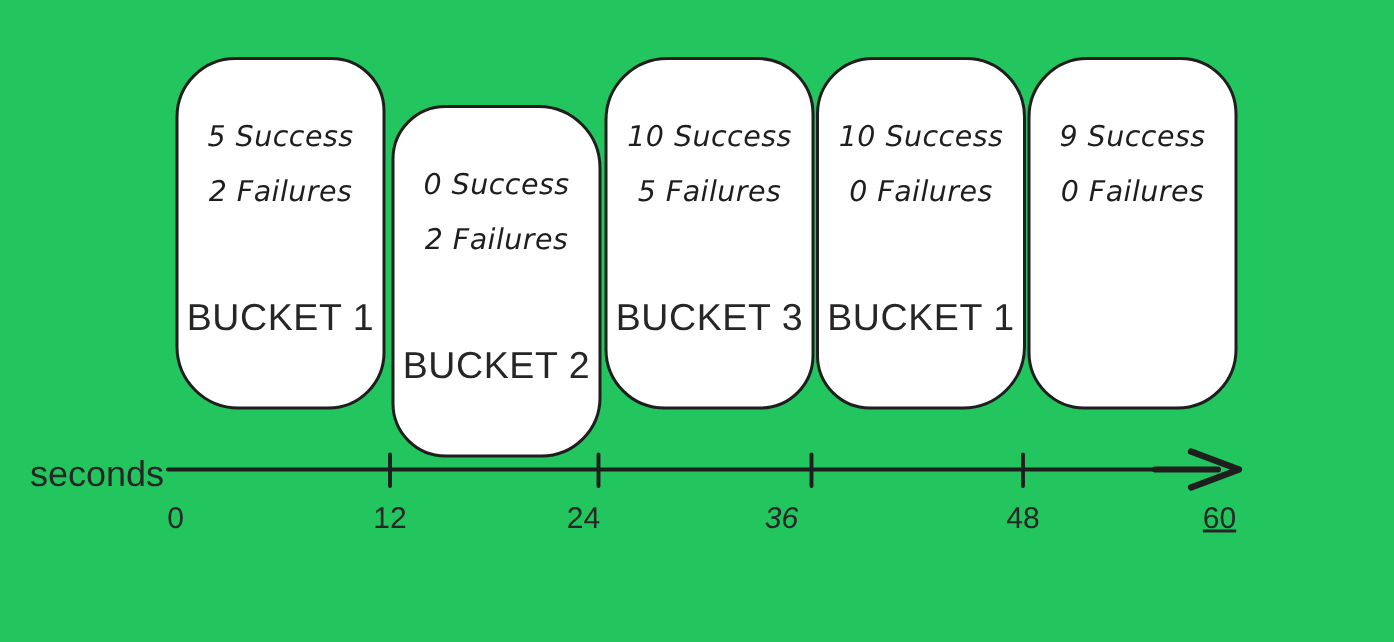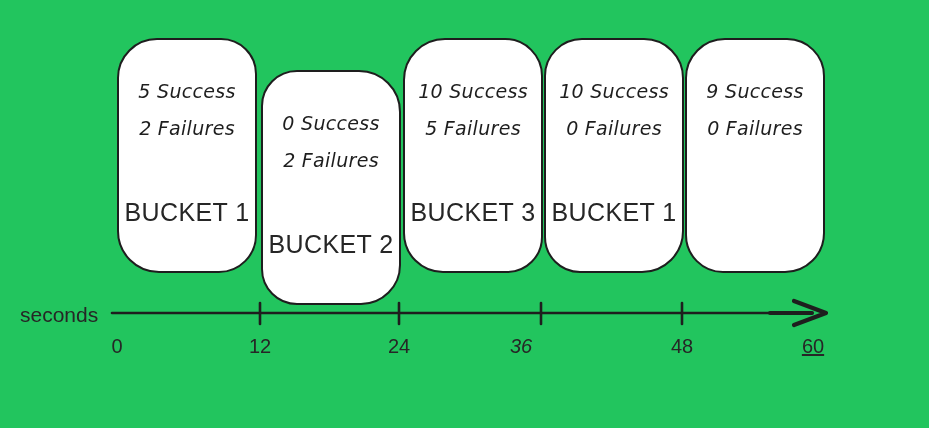--- a/index.html
+++ b/index.html
@@ -64,33 +64,33 @@
     position: absolute;
     left: 0;
     top: 0;
     width: 929px;
     height: 428px;
   }
   .axis-label {
     position: absolute;
     left: 20px;
     top: 303px;
-    font-size: 21px;
+    font-size: 24px;
     color: #262626;
   }
   .tick-num {
     position: absolute;
     top: 335px;
     transform: translateX(-50%);
     font-size: 20px;
     color: #262626;
   }
   .tick-num.t0 { left: 117px; }
   .tick-num.t1 { left: 260px; }
-  .tick-num.t2 { left: 399px; }
+  .tick-num.t2 { left: 389px; }
   .tick-num.t3 { left: 521px; font-style: italic; }
   .tick-num.t4 { left: 682px; }
   .tick-num.t5 { left: 813px; text-decoration: underline; }
 </style>
 </head>
 <body>
 
 <div class="canvas">
 
   <div class="bucket">

